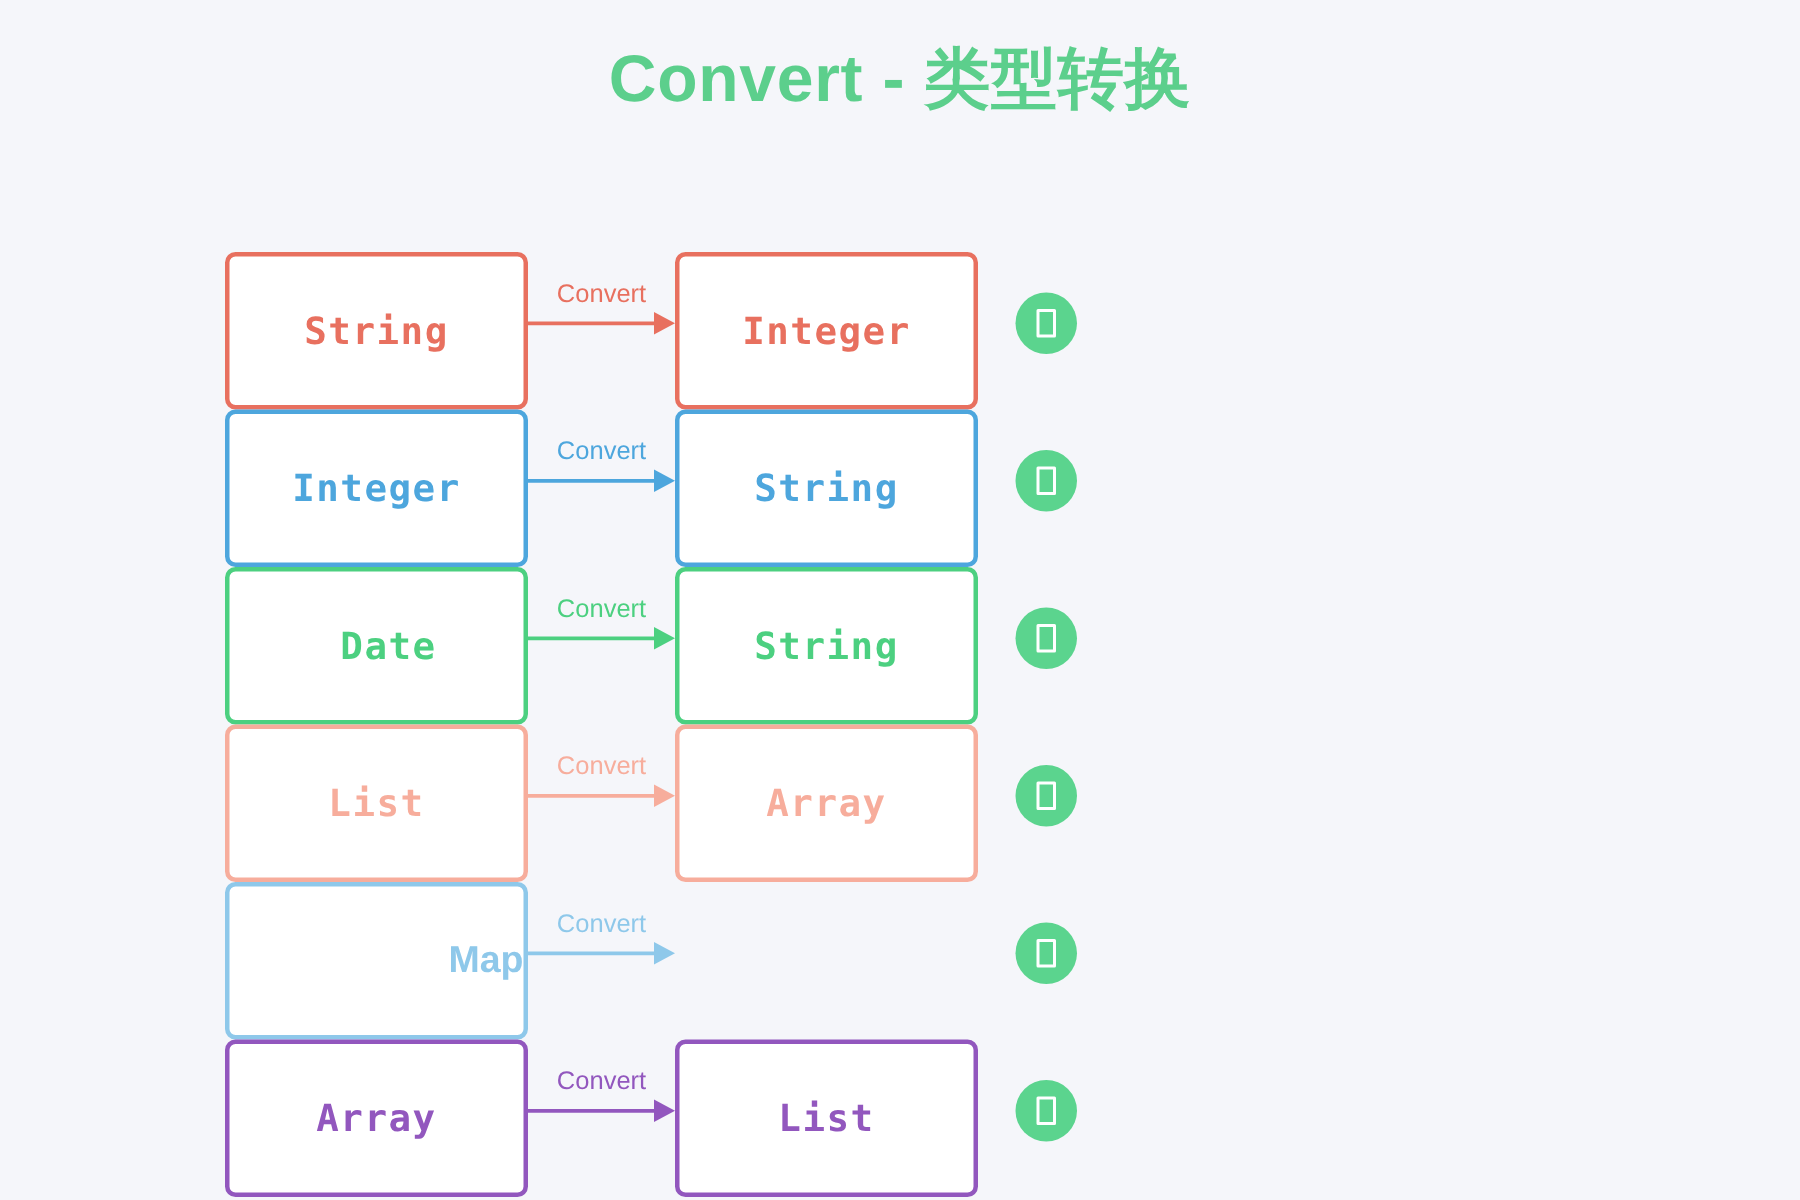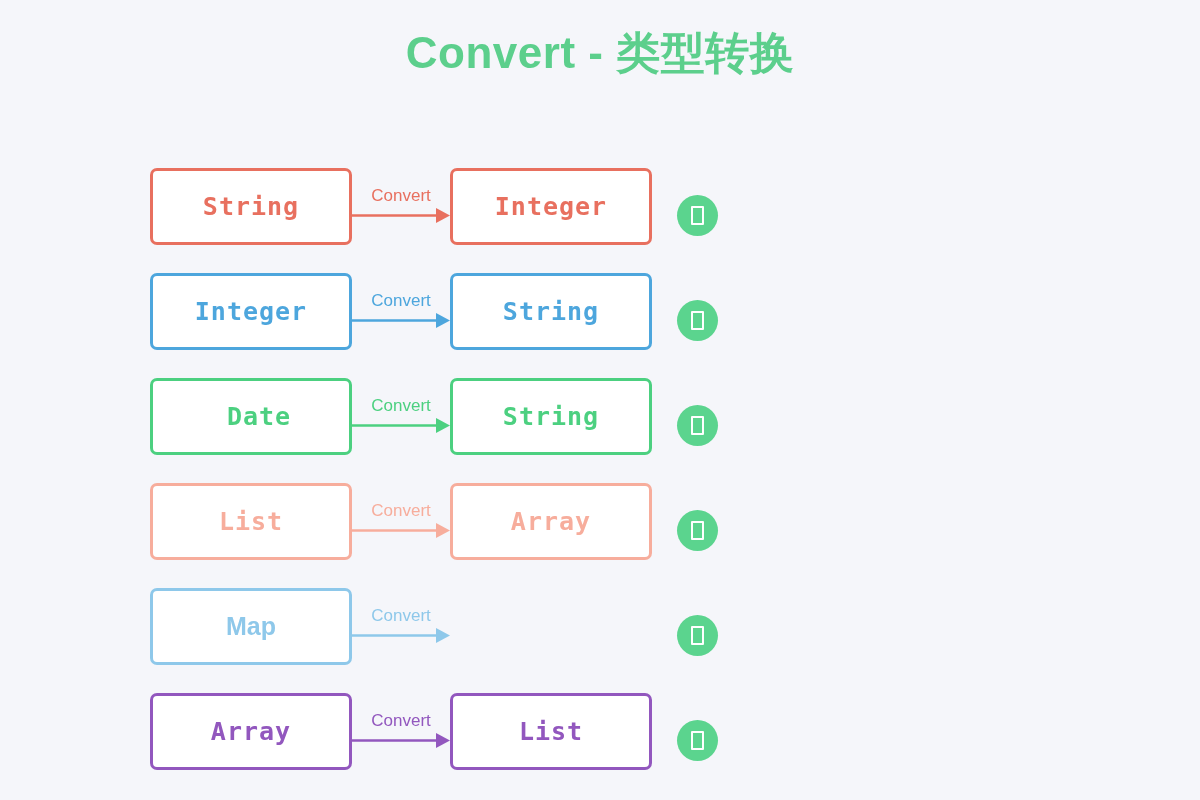--- a/index.html
+++ b/index.html
@@ -39,21 +39,21 @@
 
   .conv-row {
     position: relative;
     height: 105px;
   }
 
   .type-box {
     position: absolute;
     top: 0;
     width: 202px;
-    height: 77px;
+    height: 105px;
     background: #ffffff;
     border-style: solid;
     border-width: 3px;
     border-radius: 7px;
     display: flex;
     align-items: center;
     justify-content: center;
   }
   .type-box.src { left: 0; }
   .type-box.dst { left: 300px; }
@@ -183,21 +183,21 @@
         <div class="edge-label" style="color: rgb(247, 173, 156);">Convert</div>
       </div>
       <div class="type-box dst" style="border-color: rgb(247, 173, 156);">
         <span class="type-label" style="color: rgb(247, 173, 156);">Array</span>
       </div>
       <div class="status-badge" style="background: rgb(91, 212, 142);">
         <span class="tofu-glyph"></span>
       </div>
     </div>
     <div class="conv-row">
-      <div class="type-box src" style="border-color: rgb(142, 200, 234);">
+      <div class="type-box src" style="border-color: rgb(142, 200, 234); justify-content: flex-end;">
         <span class="type-label sans" style="color: rgb(142, 200, 234);">Map</span>
       </div>
       <div class="edge">
         <svg width="98" height="95" viewBox="0 0 98 95" xmlns="http://www.w3.org/2000/svg">
           <line x1="0" y1="47.5" x2="88" y2="47.5" stroke="#8ec8ea" stroke-width="2.5"></line>
           <polygon points="84,40 98,47.5 84,55" fill="#8ec8ea"></polygon>
         </svg>
         <div class="edge-label" style="color: rgb(142, 200, 234);">Convert</div>
       </div>
       <div class="status-badge" style="background: rgb(91, 212, 142);">

